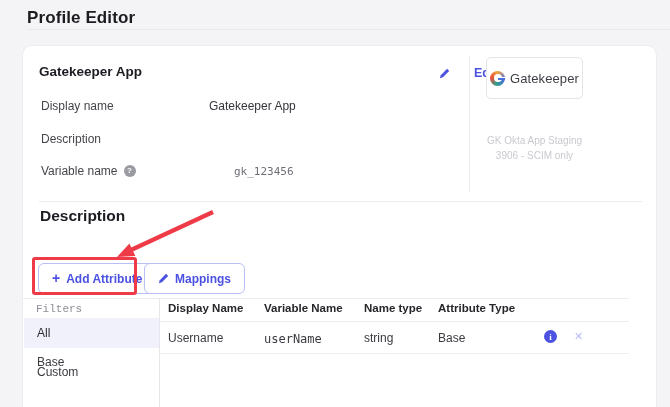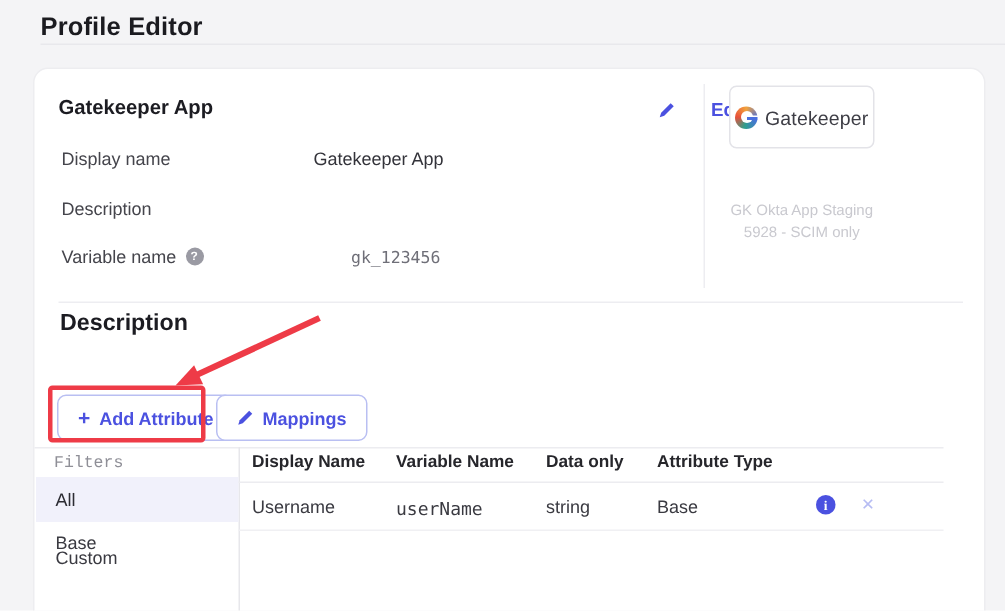--- a/index.html
+++ b/index.html
@@ -105,21 +105,21 @@
 
   <div class="abs logo-box">
     <span class="g-logo">
       <span class="g-notch"></span>
         <span class="g-bar"></span>
     </span>
     <span class="logo-brand">Gatekeeper</span>
   </div>
   <div class="abs logo-caption">
     <div>GK Okta App Staging</div>
-    <div>5928 - SCIM only</div>
+    <div>3906 - SCIM only</div>
   </div>
 
   <div class="abs section-divider"></div>
   <div class="abs attributes-heading">Description</div>
 
   <button class="btn btn-add">
     <span class="plus">+</span>
     <span>Add Attribute</span>
   </button>
   <button class="btn btn-mappings">
@@ -134,21 +134,21 @@
   <div class="abs table-top-rule"></div>
   <div class="abs filters-divider"></div>
   <div class="abs filters-label">Filters</div>
 
   <div class="filter-item selected" style="top:272px;">All</div>
   <div class="filter-item" style="top:302px;">Base</div>
   <div class="filter-item" style="top:312px;">Custom</div>
 
   <div class="th" style="left:145px;">Display Name</div>
   <div class="th" style="left:241px;">Variable Name</div>
-  <div class="th" style="left:341px;">Data only</div>
+  <div class="th" style="left:341px;">Name type</div>
   <div class="th" style="left:415px;">Attribute Type</div>
   <div class="abs header-rule2"></div>
 
   <div>
     <div class="td" style="left:145px;">Username</div>
     <div class="td mono" style="left:241px;top:286px;">userName</div>
     <div class="td" style="left:341px;">string</div>
     <div class="td" style="left:415px;">Base</div>
     <div class="abs info-icon">i</div>
     <div class="abs close-icon">✕</div>

